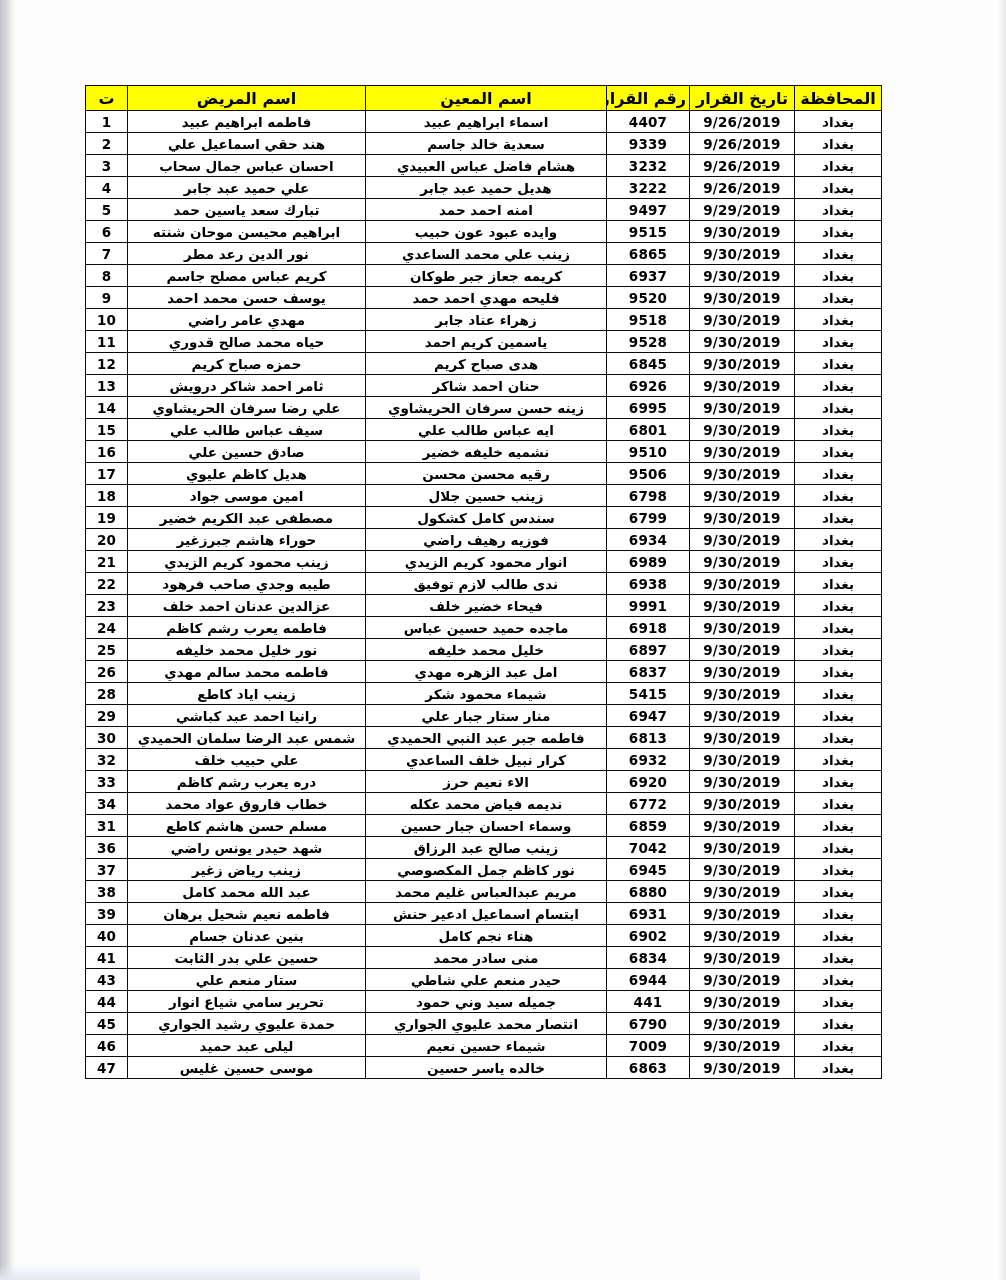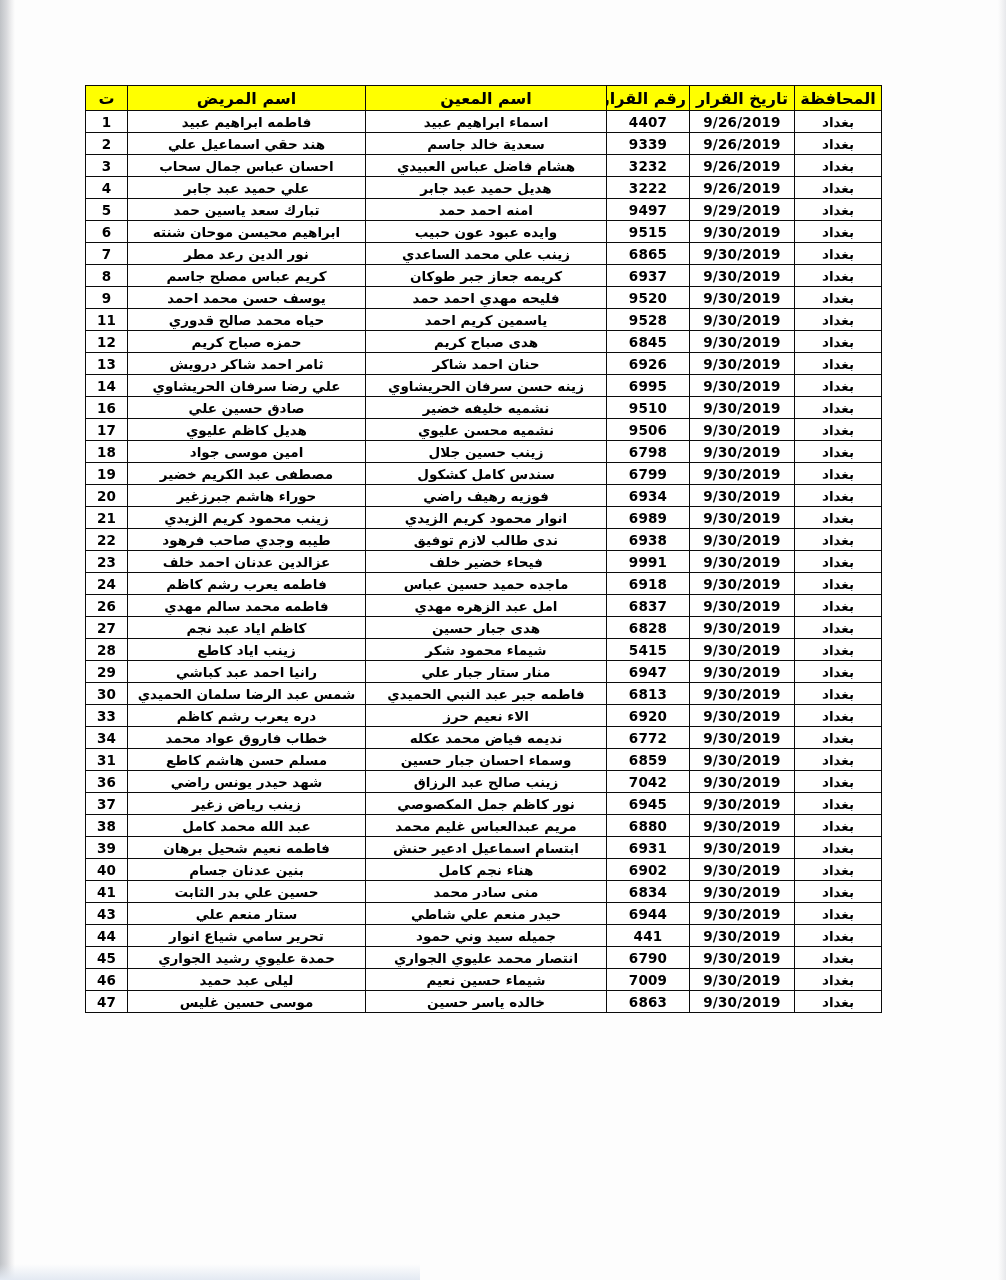--- a/index.html
+++ b/index.html
@@ -141,20 +141,28 @@
       </tr>
       <tr>
         <td class="num">9</td>
         <td class="rtl">يوسف حسن محمد احمد</td>
         <td class="rtl">فليحه مهدي احمد حمد</td>
         <td class="num">9520</td>
         <td class="num">9/30/2019</td>
         <td class="rtl">بغداد</td>
       </tr>
       <tr>
+        <td class="num">10</td>
+        <td class="rtl">مهدي عامر راضي</td>
+        <td class="rtl">زهراء عناد جابر</td>
+        <td class="num">9518</td>
+        <td class="num">9/30/2019</td>
+        <td class="rtl">بغداد</td>
+      </tr>
+      <tr>
         <td class="num">11</td>
         <td class="rtl">حياه محمد صالح قدوري</td>
         <td class="rtl">ياسمين كريم احمد</td>
         <td class="num">9528</td>
         <td class="num">9/30/2019</td>
         <td class="rtl">بغداد</td>
       </tr>
       <tr>
         <td class="num">12</td>
         <td class="rtl">حمزه صباح كريم</td>
@@ -173,31 +181,39 @@
       </tr>
       <tr>
         <td class="num">14</td>
         <td class="rtl">علي رضا سرفان الحريشاوي</td>
         <td class="rtl">زينه حسن سرفان الحريشاوي</td>
         <td class="num">6995</td>
         <td class="num">9/30/2019</td>
         <td class="rtl">بغداد</td>
       </tr>
       <tr>
+        <td class="num">15</td>
+        <td class="rtl">سيف عباس طالب علي</td>
+        <td class="rtl">ايه عباس طالب علي</td>
+        <td class="num">6801</td>
+        <td class="num">9/30/2019</td>
+        <td class="rtl">بغداد</td>
+      </tr>
+      <tr>
         <td class="num">16</td>
         <td class="rtl">صادق حسين علي</td>
         <td class="rtl">نشميه خليفه خضير</td>
         <td class="num">9510</td>
         <td class="num">9/30/2019</td>
         <td class="rtl">بغداد</td>
       </tr>
       <tr>
         <td class="num">17</td>
         <td class="rtl">هديل كاظم عليوي</td>
-        <td class="rtl">نشميه محسن عليوي</td>
+        <td class="rtl">رقيه محسن محسن</td>
         <td class="num">9506</td>
         <td class="num">9/30/2019</td>
         <td class="rtl">بغداد</td>
       </tr>
       <tr>
         <td class="num">18</td>
         <td class="rtl">امين موسى جواد</td>
         <td class="rtl">زينب حسين جلال</td>
         <td class="num">6798</td>
         <td class="num">9/30/2019</td>
@@ -245,36 +261,36 @@
       </tr>
       <tr>
         <td class="num">24</td>
         <td class="rtl">فاطمه يعرب رشم كاظم</td>
         <td class="rtl">ماجده حميد حسين عباس</td>
         <td class="num">6918</td>
         <td class="num">9/30/2019</td>
         <td class="rtl">بغداد</td>
       </tr>
       <tr>
+        <td class="num">25</td>
+        <td class="rtl">نور خليل محمد خليفه</td>
+        <td class="rtl">خليل محمد خليفه</td>
+        <td class="num">6897</td>
+        <td class="num">9/30/2019</td>
+        <td class="rtl">بغداد</td>
+      </tr>
+      <tr>
         <td class="num">26</td>
         <td class="rtl">فاطمه محمد سالم مهدي</td>
         <td class="rtl">امل عبد الزهره مهدي</td>
         <td class="num">6837</td>
         <td class="num">9/30/2019</td>
         <td class="rtl">بغداد</td>
       </tr>
       <tr>
-        <td class="num">27</td>
-        <td class="rtl">كاظم اياد عبد نجم</td>
-        <td class="rtl">هدى جبار حسين</td>
-        <td class="num">6828</td>
-        <td class="num">9/30/2019</td>
-        <td class="rtl">بغداد</td>
-      </tr>
-      <tr>
         <td class="num">28</td>
         <td class="rtl">زينب اياد كاطع</td>
         <td class="rtl">شيماء محمود شكر</td>
         <td class="num">5415</td>
         <td class="num">9/30/2019</td>
         <td class="rtl">بغداد</td>
       </tr>
       <tr>
         <td class="num">29</td>
         <td class="rtl">رانيا احمد عبد كباشي</td>
@@ -285,20 +301,28 @@
       </tr>
       <tr>
         <td class="num">30</td>
         <td class="rtl">شمس عبد الرضا سلمان الحميدي</td>
         <td class="rtl">فاطمه جبر عبد النبي الحميدي</td>
         <td class="num">6813</td>
         <td class="num">9/30/2019</td>
         <td class="rtl">بغداد</td>
       </tr>
       <tr>
+        <td class="num">32</td>
+        <td class="rtl">علي حبيب خلف</td>
+        <td class="rtl">كرار نبيل خلف الساعدي</td>
+        <td class="num">6932</td>
+        <td class="num">9/30/2019</td>
+        <td class="rtl">بغداد</td>
+      </tr>
+      <tr>
         <td class="num">33</td>
         <td class="rtl">دره يعرب رشم كاظم</td>
         <td class="rtl">الاء نعيم حرز</td>
         <td class="num">6920</td>
         <td class="num">9/30/2019</td>
         <td class="rtl">بغداد</td>
       </tr>
       <tr>
         <td class="num">34</td>
         <td class="rtl">خطاب فاروق عواد محمد</td>

